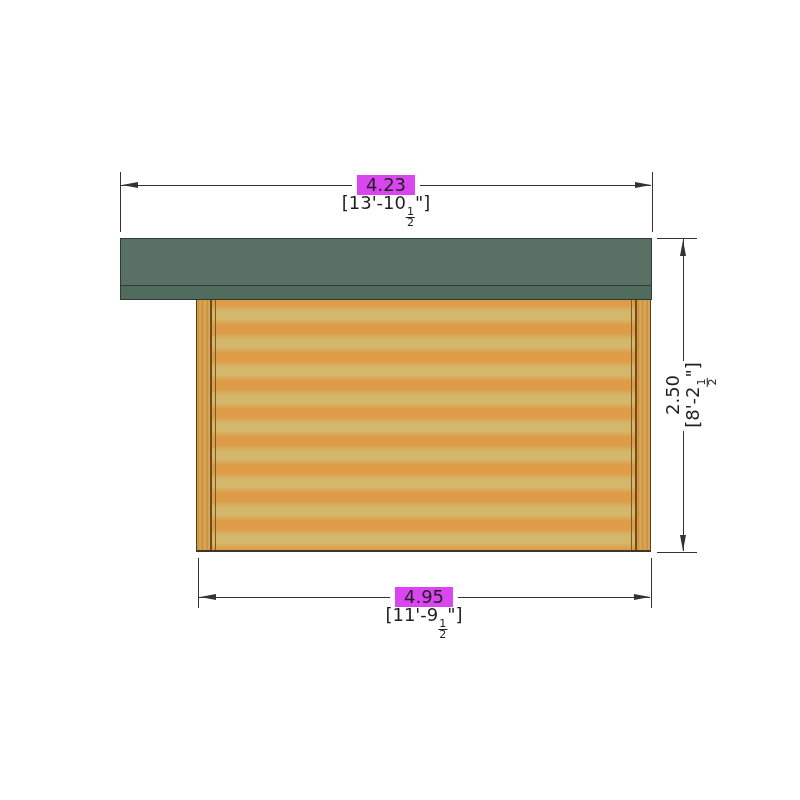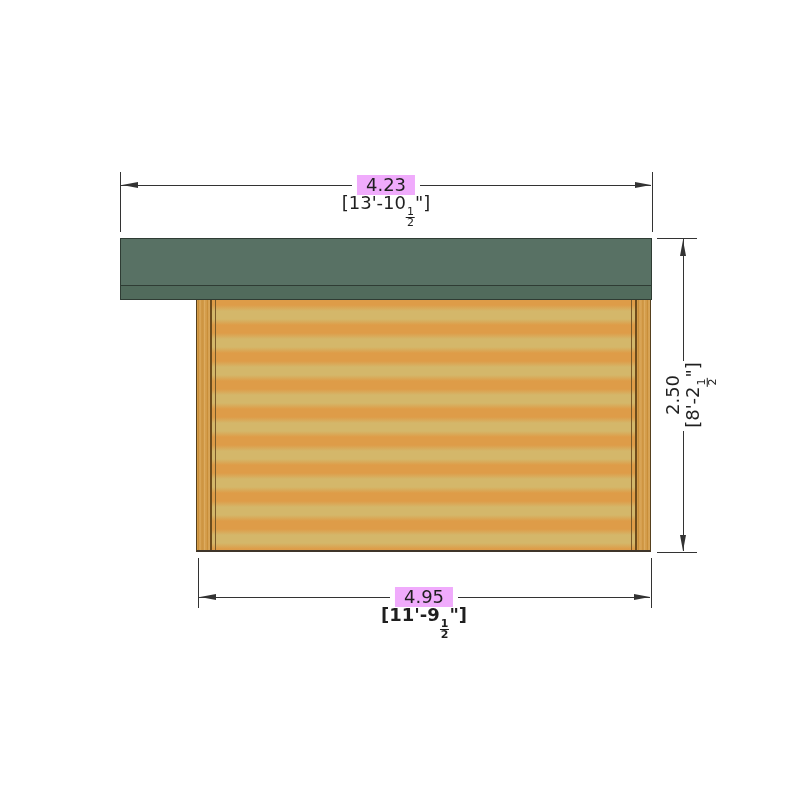--- a/index.html
+++ b/index.html
@@ -11,21 +11,21 @@
     overflow:hidden;
   }
   
   .line{position:absolute;background:#333333;}
   .arrow{position:absolute;width:0;height:0;}
   .arrow.left {border-top:3px solid transparent;border-bottom:3px solid transparent;border-right:16px solid #333333;}
   .arrow.right{border-top:3px solid transparent;border-bottom:3px solid transparent;border-left:16px solid #333333;}
   .arrow.up   {border-left:3px solid transparent;border-right:3px solid transparent;border-bottom:16px solid #333333;}
   .arrow.down {border-left:3px solid transparent;border-right:3px solid transparent;border-top:16px solid #333333;}
   .dim-text{position:absolute;color:#1f1f1f;font-size:18px;line-height:20px;white-space:nowrap;text-align:center;}
-  .metric{transform:translate(-50%,-50%);background:#f0abfc;padding:0 9px;}
+  .metric{transform:translate(-50%,-50%);background:#d946ef;padding:0 9px;}
   .imperial{transform:translateX(-50%);}
   .rot-block{
     position:absolute;left:690px;top:395px;
     transform:translate(-50%,-50%) rotate(-90deg);
     color:#1f1f1f;font-size:18px;line-height:20px;white-space:nowrap;text-align:center;
   }
   .frac{display:inline-flex;flex-direction:column;font-size:11px;line-height:10px;vertical-align:-0.5em;text-align:center;}
   .frac .num{border-bottom:1px solid #1f1f1f;padding:0 1px;}
   .frac .den{padding:0 1px;}
   
@@ -112,21 +112,21 @@
   </div>
 
   <div>
     <div class="line" style="left:198px;top:558px;width:1px;height:50px;"></div>
     <div class="line" style="left:651px;top:558px;width:1px;height:50px;"></div>
     <div class="line" style="left:199px;top:597px;width:191px;height:1px;"></div>
     <div class="line" style="left:458px;top:597px;width:192px;height:1px;"></div>
     <div class="arrow left" style="left:200px;top:594px;"></div>
     <div class="arrow right" style="left:634px;top:594px;"></div>
     <div class="dim-text metric" style="left:424px;top:597px;">4.95</div>
-    <div class="dim-text imperial" style="left:424px;top:605px;font-weight:bold;">
+    <div class="dim-text imperial" style="left:424px;top:605px;">
       <span>[11'-9</span><span class="frac">
           <span class="num">1</span>
           <span class="den">2</span>
         </span><span>"]</span>
     </div>
   </div>
 
 </div>
 
 </body></html>

